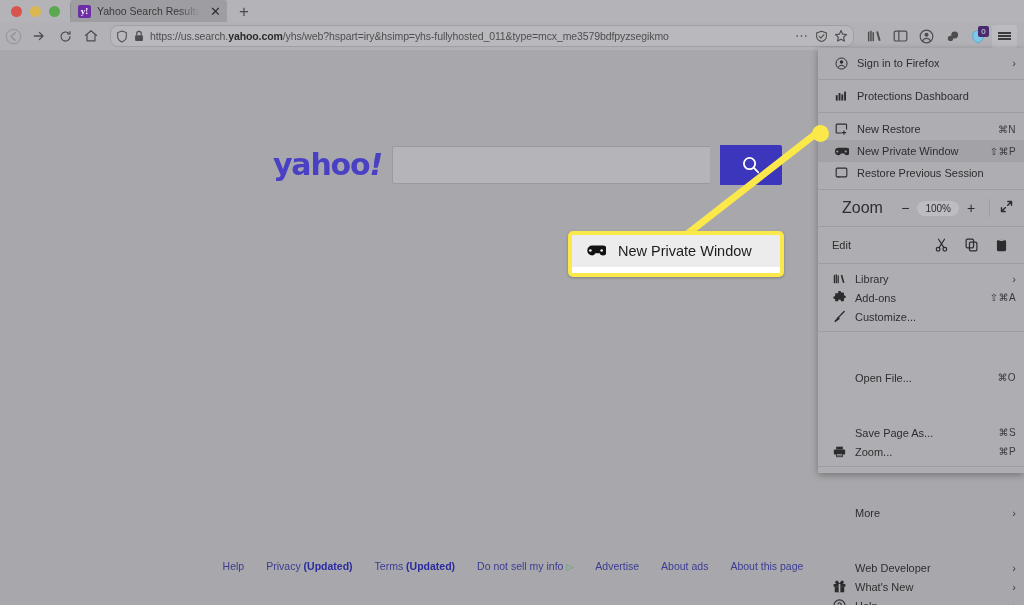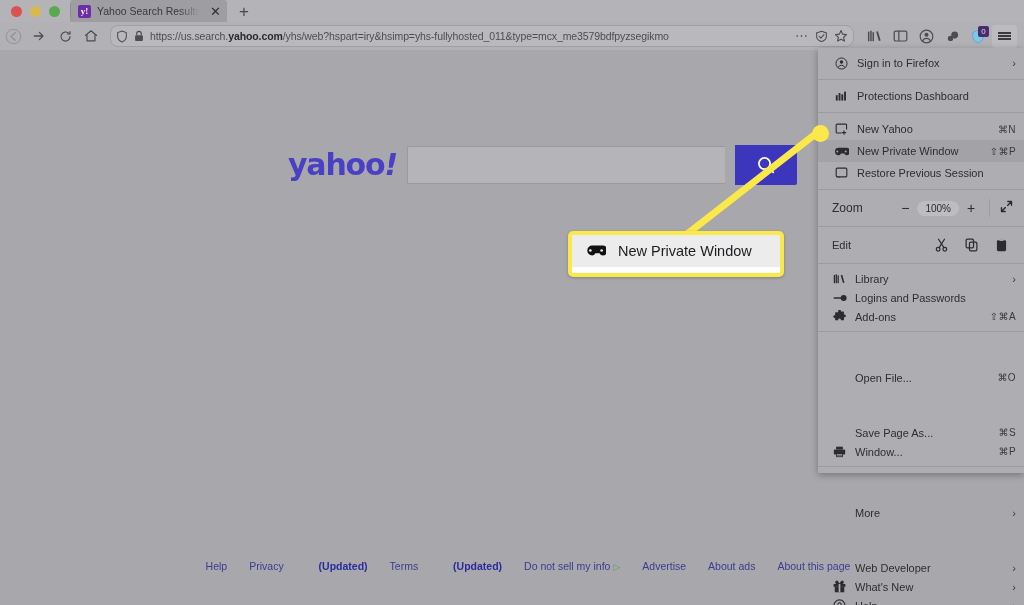--- a/index.html
+++ b/index.html
@@ -84,21 +84,21 @@
     background: #4a2a6e; color: #ddd; font-size: 8px; border-radius: 2px;
     display: flex; align-items: center; justify-content: center; padding: 0 1px;
   }
   .hamburger {
     width: 25px; height: 23px; border-radius: 3px; background: #bcbcc0;
     display: flex; align-items: center; justify-content: center; flex: none; margin-right:3px;
   }
   .hbar { width: 13px; height: 1.6px; background: #3a3a3c; margin: 1.4px 0; display:block;}
 
   
-  .page { position: absolute; left: 16px; top: 50px; width: 984px; height: 555px; background: #a8a8ac; }
+  .page { position: absolute; left: 1px; top: 50px; width: 984px; height: 555px; background: #a8a8ac; }
 
   .searchrow {
     position: absolute; left: 272px; top: 95px;
     display: flex; align-items: center; gap: 10px;
   }
   .yahoo-logo {
     font-family: "DejaVu Sans", sans-serif;
     font-size: 30px; font-weight: 800; color: #4a40c4; letter-spacing: -1.2px;
     line-height: 1;
   }
@@ -111,21 +111,21 @@
     width: 62px; height: 40px; background: #3b36bb; border-radius: 0 2px 2px 0;
     display: flex; align-items: center; justify-content: center; color: #fff;
   }
 
   
   .footer {
     position: absolute; left: 0; top: 510px; width: 1024px;
     display: flex; justify-content: center; align-items: center; gap: 22px;
     font-size: 10.5px; color: #3f3f9a;
   }
-  .footer span.upd { color: #2b2ba0; font-weight: 700; margin-left: 32px; }
+  .footer span.upd { color: #2b2ba0; font-weight: 700; }
   .footer a { color: #3b3b93; text-decoration: none; white-space: nowrap; }
   .tri { color: #5d9b5d; font-size: 9px; }
 
   
   .callout-dot {
     position: absolute; left: 812px; top: 125px; width: 17px; height: 17px;
     border-radius: 50%; background: #fbe84a; z-index: 40;
   }
   .callout-line {
     position: absolute; left: 560px; top: 120px; width: 280px; height: 145px;
@@ -166,21 +166,21 @@
   }
   .mrow .mlbl { flex: 1; white-space: nowrap; }
   .mrow .mkey { font-size: 10px; color: #3a3a3c; white-space: nowrap; letter-spacing:0.4px;}
   .mrow .chev { font-size: 11px; color: #3a3a3c; }
   .msep { height: 1px; background: #9c9ca1; margin: 5px 0; }
   .noico { padding-left: 37px; margin-top: 36px; }
 
   .zoomrow {
     height: 26px; display: flex; align-items: center; padding: 0 6px 0 14px; gap: 0;
   }
-  .zoomrow .zlbl { flex: 1; font-size: 12px; }
+  .zoomrow .zlbl { flex: 1; font-size: 16px; margin-left: 10px; }
   .zbtn { width: 24px; text-align: center; font-size: 14px; color: #2c2c2e; }
   .zval {
     background: #bcbcc1; border-radius: 9px; padding: 2px 8px;
     font-size: 10px; color: #2c2c2e;
   }
   .zsep { width: 1px; height: 18px; background: #9c9ca1; margin: 0 4px 0 6px; }
   .editrow {
     height: 26px; display: flex; align-items: center; padding: 0 8px 0 14px;
   }
   .editrow .elbl { flex: 1; font-size: 11px; }
@@ -378,21 +378,21 @@
 
     <div class="msep"></div>
 
     <div class="mrow tall">
       <span class="mico">
         <svg width="13" height="12" viewBox="0 0 15 14" fill="none" stroke="currentColor" stroke-width="1.3">
           <path d="M13.4 7.6 V2.3 a1 1 0 0 0 -1 -1 H2.3 a1 1 0 0 0 -1 1 v8.4 a1 1 0 0 0 1 1 h5.3"></path>
           <path d="M10.4 9.2 v4 M8.4 11.2 h4" stroke-linecap="round"></path>
         </svg>
       </span>
-      <span class="mlbl">New Yahoo</span>
+      <span class="mlbl">New Restore</span>
       <span class="mkey">⌘N</span>
     </div>
 
     <div class="mrow tall hl">
       <span class="mico">
         <svg width="15" height="9" viewBox="0 0 22 12" fill="currentColor">
           <path d="M3.6 0.6 h14.8 a3.6 3.6 0 0 1 0 10.8 a3.6 3.6 0 0 1 -3.4 -2.4 h-4.8 a3.6 3.6 0 0 1 -3.4 2.4 a3.6 3.6 0 0 1 0 -10.8 z"></path>
           <circle cx="4.8" cy="6" r="1.5" fill="#a2a2a7"></circle>
           <circle cx="17.2" cy="6" r="1.5" fill="#a2a2a7"></circle>
         </svg>
@@ -460,41 +460,41 @@
           <rect x="0.8" y="2.3" width="1.5" height="9.6"></rect>
             <rect x="3" y="1.5" width="1.5" height="10.4"></rect>
           <rect x="5.2" y="2.8" width="1.5" height="9.1"></rect>
           <path d="M8.9 2.6 l1.8 -0.5 2.6 9.2 -1.8 0.5z"></path>
         </svg>
       </span>
       <span class="mlbl">Library</span>
       <span class="chev">›</span>
     </div>
 
-    <div class="mrow">
-      <span class="mico">
-        <svg width="14" height="10" viewBox="0 0 16 10" fill="none" stroke="currentColor" stroke-width="1.6">
-          <circle cx="12.2" cy="5" r="2.6" fill="currentColor"></circle>
-          <path d="M9.4 5 H1.4" stroke-linecap="round"></path>
-        </svg>
-      </span>
-      <span class="mlbl">Logins and Passwords</span>
-    </div>
 
     <div class="mrow">
       <span class="mico">
         <svg width="13" height="13" viewBox="0 0 14 14" fill="currentColor">
           <path d="M5.6 0.8 a1.5 1.5 0 0 1 2.9 0 v0.9 h2.6 a0.7 0.7 0 0 1 0.7 0.7 v2.5 h0.9 a1.5 1.5 0 0 1 0 2.9 h-0.9 v2.6 a0.7 0.7 0 0 1 -0.7 0.7 H8.5 v-0.9 a1.5 1.5 0 0 0 -2.9 0 v0.9 H3 a0.7 0.7 0 0 1 -0.7 -0.7 V8.5 h-0.9 a1.5 1.5 0 0 1 0 -2.9 h0.9 V3 A0.7 0.7 0 0 1 3 2.3 h2.6 z"></path>
         </svg>
       </span>
       <span class="mlbl">Add-ons</span>
       <span class="mkey">⇧⌘A</span>
     </div>
 
 
+    <div class="mrow">
+      <span class="mico">
+        <svg width="13" height="13" viewBox="0 0 14 14" fill="none" stroke="currentColor" stroke-width="1.5">
+          <path d="M12 1.6 L5.4 8.5" stroke-linecap="round"></path>
+          <path d="M5.6 8.3 L2 12.6 L6.4 9.2 Z" fill="currentColor"></path>
+        </svg>
+      </span>
+      <span class="mlbl">Customize...</span>
+    </div>
 
     <div class="msep"></div>
 
     <div class="mrow noico">
       <span class="mlbl">Open File...</span>
       <span class="mkey">⌘O</span>
     </div>
     <div class="mrow noico">
       <span class="mlbl">Save Page As...</span>
       <span class="mkey">⌘S</span>
@@ -502,21 +502,21 @@
     <div class="mrow">
       <span class="mico">
         <svg width="13" height="12" viewBox="0 0 15 14" fill="currentColor">
           <rect x="3.6" y="0.8" width="7.8" height="3.2"></rect>
           <rect x="0.9" y="4.2" width="13.2" height="5.6" rx="1"></rect>
           <rect x="3.6" y="8.6" width="7.8" height="4.4" fill="currentColor"></rect>
           <rect x="4.6" y="9.6" width="5.8" height="0.9" fill="#adadb2"></rect>
           <rect x="4.6" y="11.1" width="5.8" height="0.9" fill="#adadb2"></rect>
         </svg>
       </span>
-      <span class="mlbl">Window...</span>
+      <span class="mlbl">Zoom...</span>
       <span class="mkey">⌘P</span>
     </div>
 
     <div class="msep"></div>
 
     <div class="mrow noico">
       <span class="mlbl">More</span>
       <span class="chev">›</span>
     </div>
     <div class="mrow noico">

